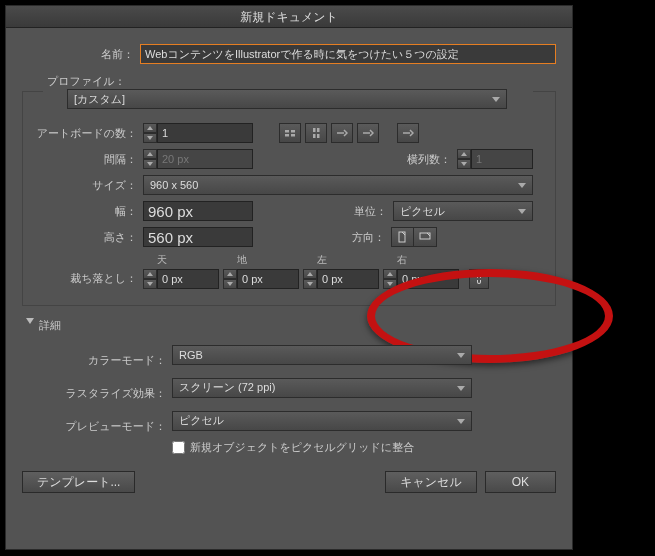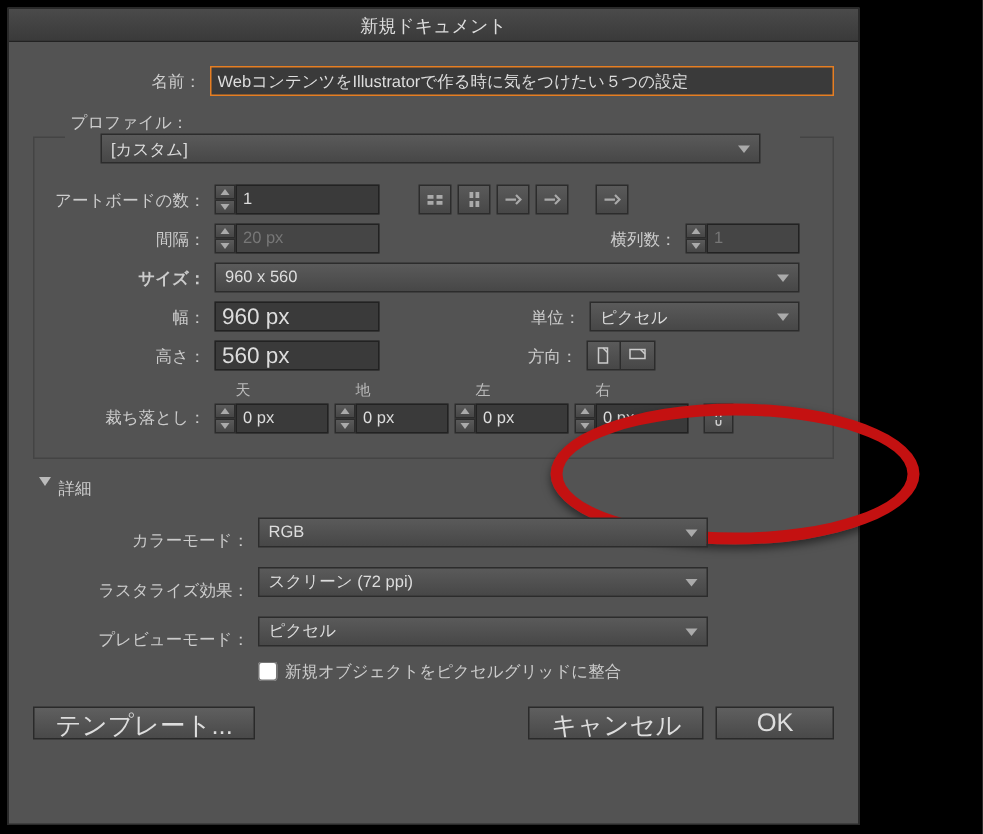--- a/index.html
+++ b/index.html
@@ -30,21 +30,21 @@
   .bleed-col .hdr { font-size:10px; color:#bbb; margin-bottom:2px; padding-left:14px; }
   .bleed-col .stepper input { width:62px; }
   .link-ic { width:20px; height:20px; background:linear-gradient(#5a5a5a,#474747); border:1px solid #2c2c2c; display:inline-flex; align-items:center; justify-content:center; margin-left:6px; }
   .disclosure { display:flex; align-items:flex-start; cursor:pointer; margin:12px 0 8px 4px; }
   .disclosure .tri { width:0; height:0; border-left:4px solid transparent; border-right:4px solid transparent; border-top:6px solid #bbb; margin-right:5px; }
   .detail-row { display:flex; align-items:center; margin:6px 0; }
   .detail-row .lbl { width:150px;margin-top:12px; }
   .detail-row .select { flex:0 0 300px; }
   .chk { margin-right:5px; }
   .footer { margin-top:16px; display:flex; align-items:center; }
-  .btn { background:linear-gradient(#5f5f5f,#494949); border:1px solid #2a2a2a; color:#ddd; font-size:17px; height:22px; padding:0 14px; cursor:pointer; }
+  .btn { background:linear-gradient(#5f5f5f,#494949); border:1px solid #2a2a2a; color:#ddd; font-size:12px; height:22px; padding:0 14px; cursor:pointer; }
   .red-ellipse { position:absolute; width:246px; height:94px; border:8px solid #c41111; border-radius:50%; top:160px; left:344px; box-shadow:0 3px 6px rgba(0,0,0,0.5); pointer-events:none; }
   .orient-group { display:inline-flex; border:1px solid #2c2c2c; height:20px; }
   .orient-group button { width:22px; background:linear-gradient(#5a5a5a,#474747); border:none; border-right:1px solid #2c2c2c; display:flex; align-items:center; justify-content:center; }
   .orient-group button:last-child { border-right:none; }
 </style>
 </head>
 <body>
 
 <div class="window">
   <div class="titlebar">新規ドキュメント</div>
@@ -124,21 +124,21 @@
         <div class="stepper">
           <div class="arrows">
               <button class="up"></button>
               <button class="dn"></button>
             </div>
           <input class="disabled" disabled="" style="width: 62px;" value="1">
         </div>
       </div>
 
       <div class="row">
-        <div class="lbl" style="width:110px;font-weight:bold;">サイズ：</div>
+        <div class="lbl" style="width:110px;">サイズ：</div>
         <div class="select">
             <span>960 x 560</span>
           </div>
       </div>
 
       <div class="row">
         <div class="lbl" style="width:110px;">幅：</div>
         <input class="input-text" style="width: 110px;" value="960 px">
         <div style="flex:1;"></div>
         <div class="lbl">単位：</div>

